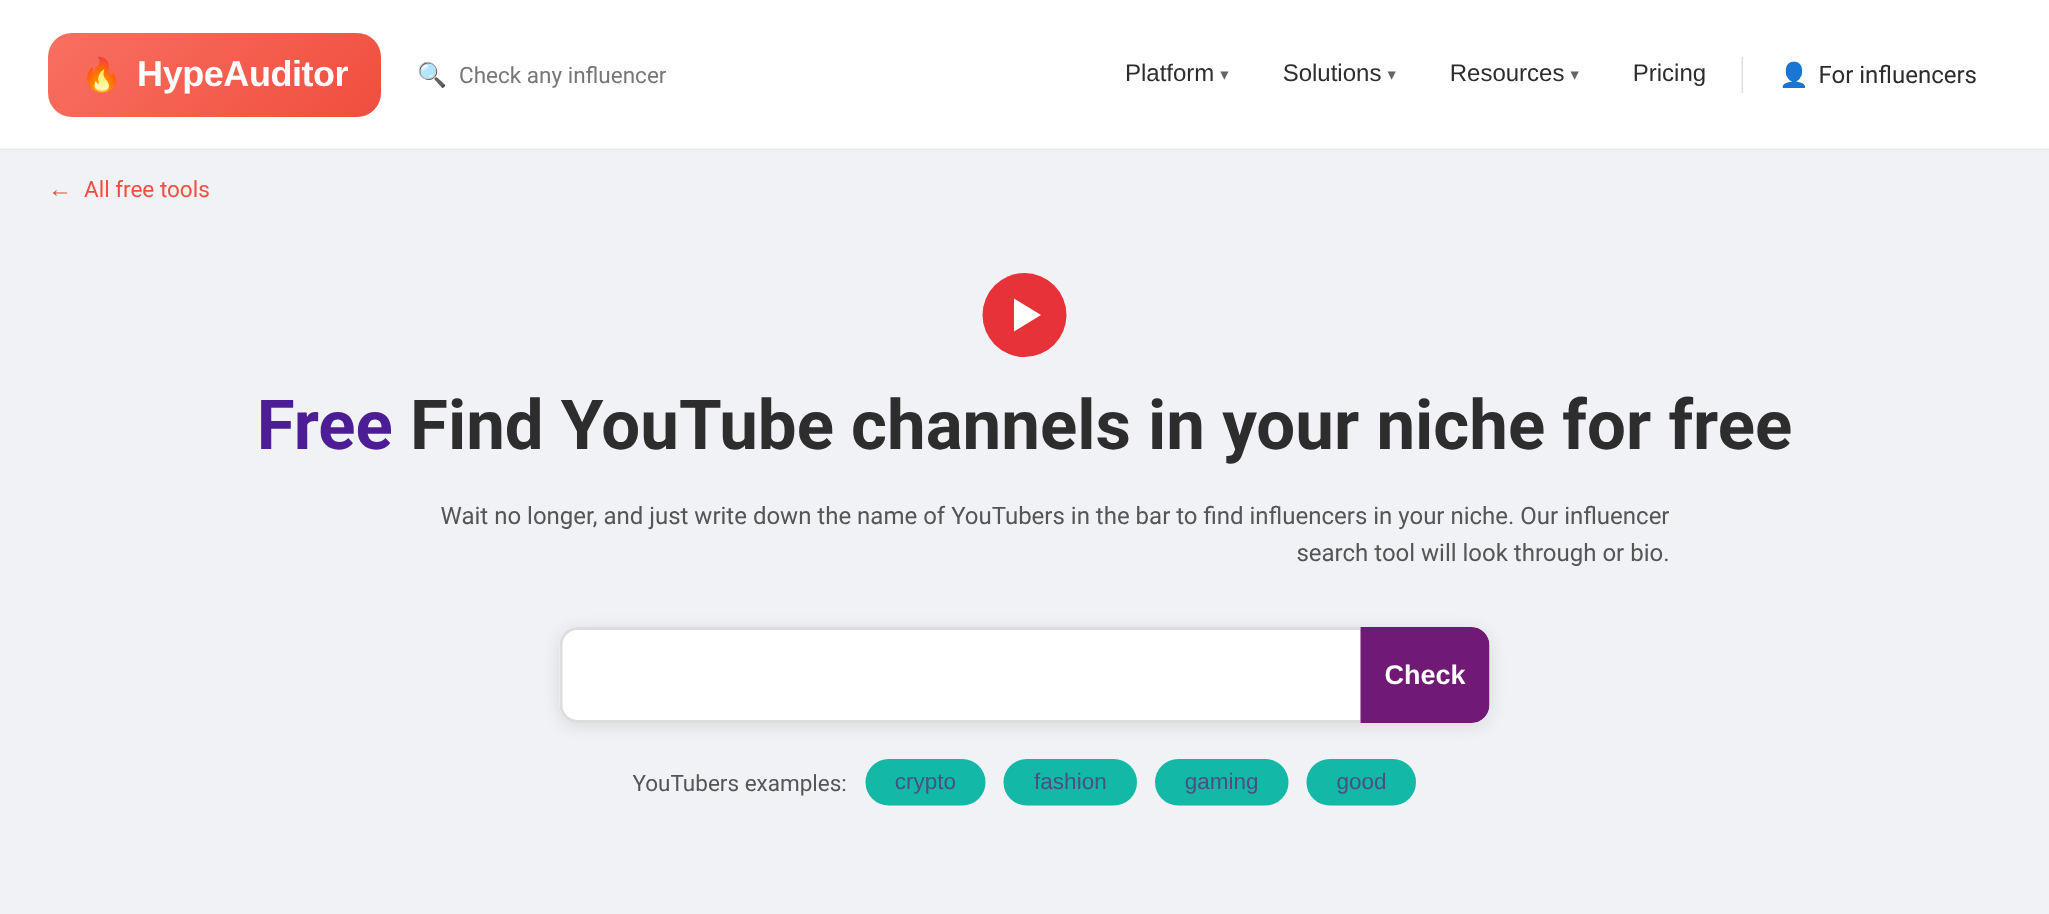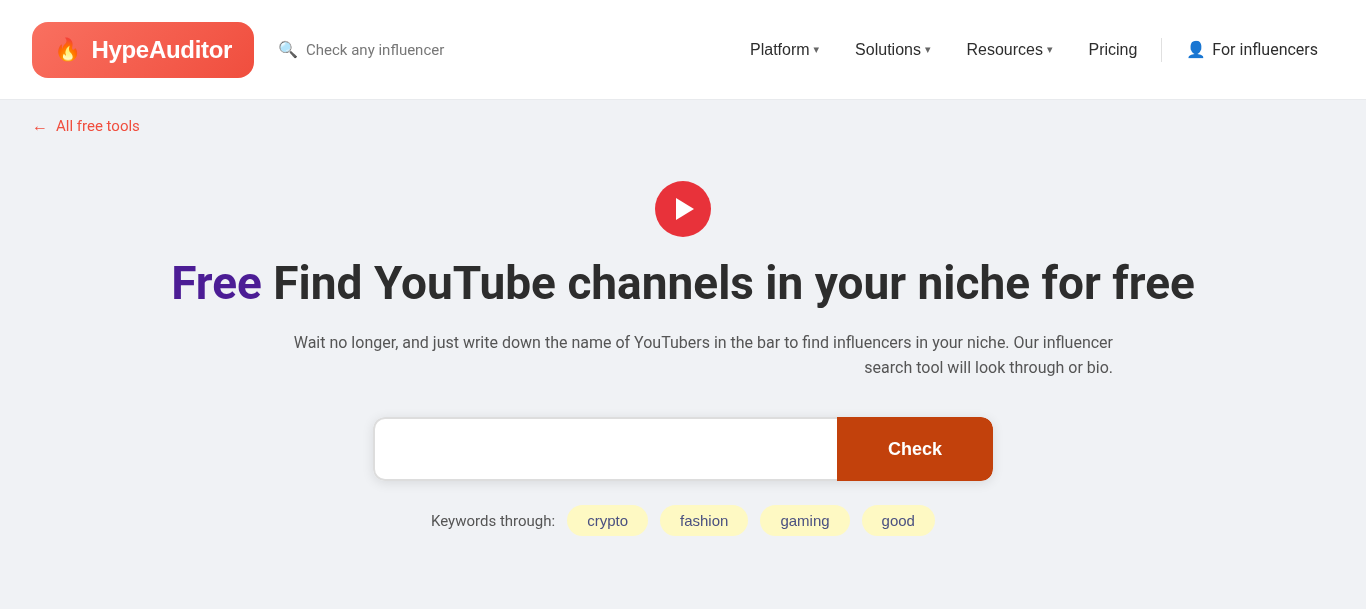--- a/index.html
+++ b/index.html
@@ -194,24 +194,24 @@
       border: 2px solid #ddd;
       border-right: none;
       border-radius: 12px 0 0 12px;
       padding: 0 20px;
       font-size: 16px;
       outline: none;
       background: #fff;
     }
 
     .search-bar-btn {
-      background: #c2410c;
+      background: #701a75;
       color: #ffffff;
       border: none;
-      padding: 0 51px;
+      padding: 0 16px;
       font-size: 18px;
       font-weight: 700;
       cursor: pointer;
       border-radius: 0 12px 12px 0;
       white-space: nowrap;
     }
 
     
     .keywords-row {
       display: flex;
@@ -220,21 +220,21 @@
       flex-wrap: wrap;
       justify-content: center;
     }
 
     .keywords-label {
       font-size: 15px;
       color: #555;
     }
 
     .keyword-tag {
-      background: #fef9c3;
+      background: #14b8a6;
       color: #4a5080;
       border-radius: 20px;
       padding: 7px 20px;
       font-size: 15px;
       cursor: pointer;
       border: none;
     }
   </style>
 </head>
 <body>
@@ -292,20 +292,20 @@
   </h1>
 
   <p class="hero-subtitle">Wait no longer, and just write down the name of YouTubers in the bar to find influencers in your niche. Our influencer search tool will look through or bio.</p>
 
   <div class="search-bar-container">
     <input type="text" class="search-bar-input" style="">
     <button class="search-bar-btn">Check</button>
   </div>
 
   <div class="keywords-row">
-    <span class="keywords-label">Keywords through:</span>
+    <span class="keywords-label">YouTubers examples:</span>
     <button class="keyword-tag">crypto</button>
     <button class="keyword-tag">fashion</button>
     <button class="keyword-tag">gaming</button>
     <button class="keyword-tag">good</button>
   </div>
 
 </main>
 
 </body></html>

